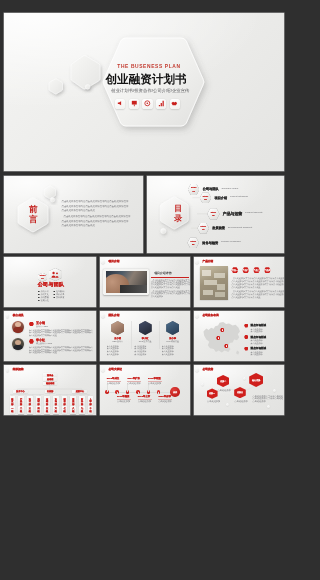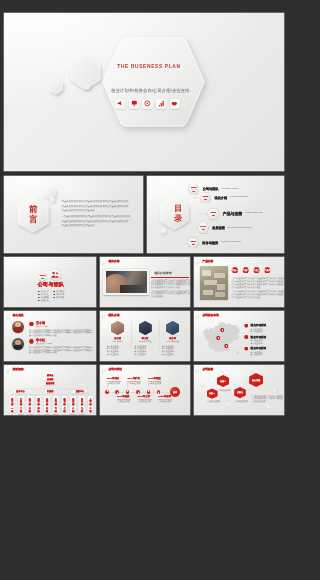--- a/index.html
+++ b/index.html
@@ -97,20 +97,21 @@
         <path d="M52.5 66 l5.2 3.1 a1.5 1.5 0 0 1 .8 1.3 v5.9 a1.5 1.5 0 0 1 -.8 1.3 l-5.2 3.1 a1.5 1.5 0 0 1 -1.5 0 l-5.2 -3.1 a1.5 1.5 0 0 1 -.8 -1.3 v-5.9 a1.5 1.5 0 0 1 .8 -1.3 l5.2 -3.1 a1.5 1.5 0 0 1 1.5 0 Z" fill="url(#hg2)" stroke="#ffffff" stroke-width=".5"></path>
       </g>
       <g filter="url(#sh2)">
         <circle cx="83.6" cy="73.9" r="2.3" fill="url(#hg2)" stroke="#ffffff" stroke-width=".45"></circle>
       </g>
       <g filter="url(#sh1)">
         <path d="M122 25 H177 a6 6 0 0 1 5.3 3.1 L199 66 a6 6 0 0 1 0 6 L182.3 110 a6 6 0 0 1 -5.3 3 H122 a6 6 0 0 1 -5.3 -3 L100 72 a6 6 0 0 1 0 -6 L116.7 28.1 A6 6 0 0 1 122 25 Z" fill="url(#hg1)" stroke="#ffffff" stroke-width=".8" stroke-linejoin="round"></path>
       </g>
     </svg>
     <div class="cov-eyebrow">THE BUSENESS PLAN</div>
+    <div class="cov-title">创业融资计划书</div>
     <div class="cov-sub">创业计划书/投资合作/公司介绍/企业宣传</div>
     <div class="cov-icons">
       <span class="cov-ico">
           <svg viewBox="0 0 16 16">
             <path d="M2 6h3l5-3v10l-5-3H2z"></path>
           </svg>
         </span>
       <span class="cov-ico">
           <svg viewBox="0 0 16 16">
             <path d="M2 2h12v9H2z"></path>

